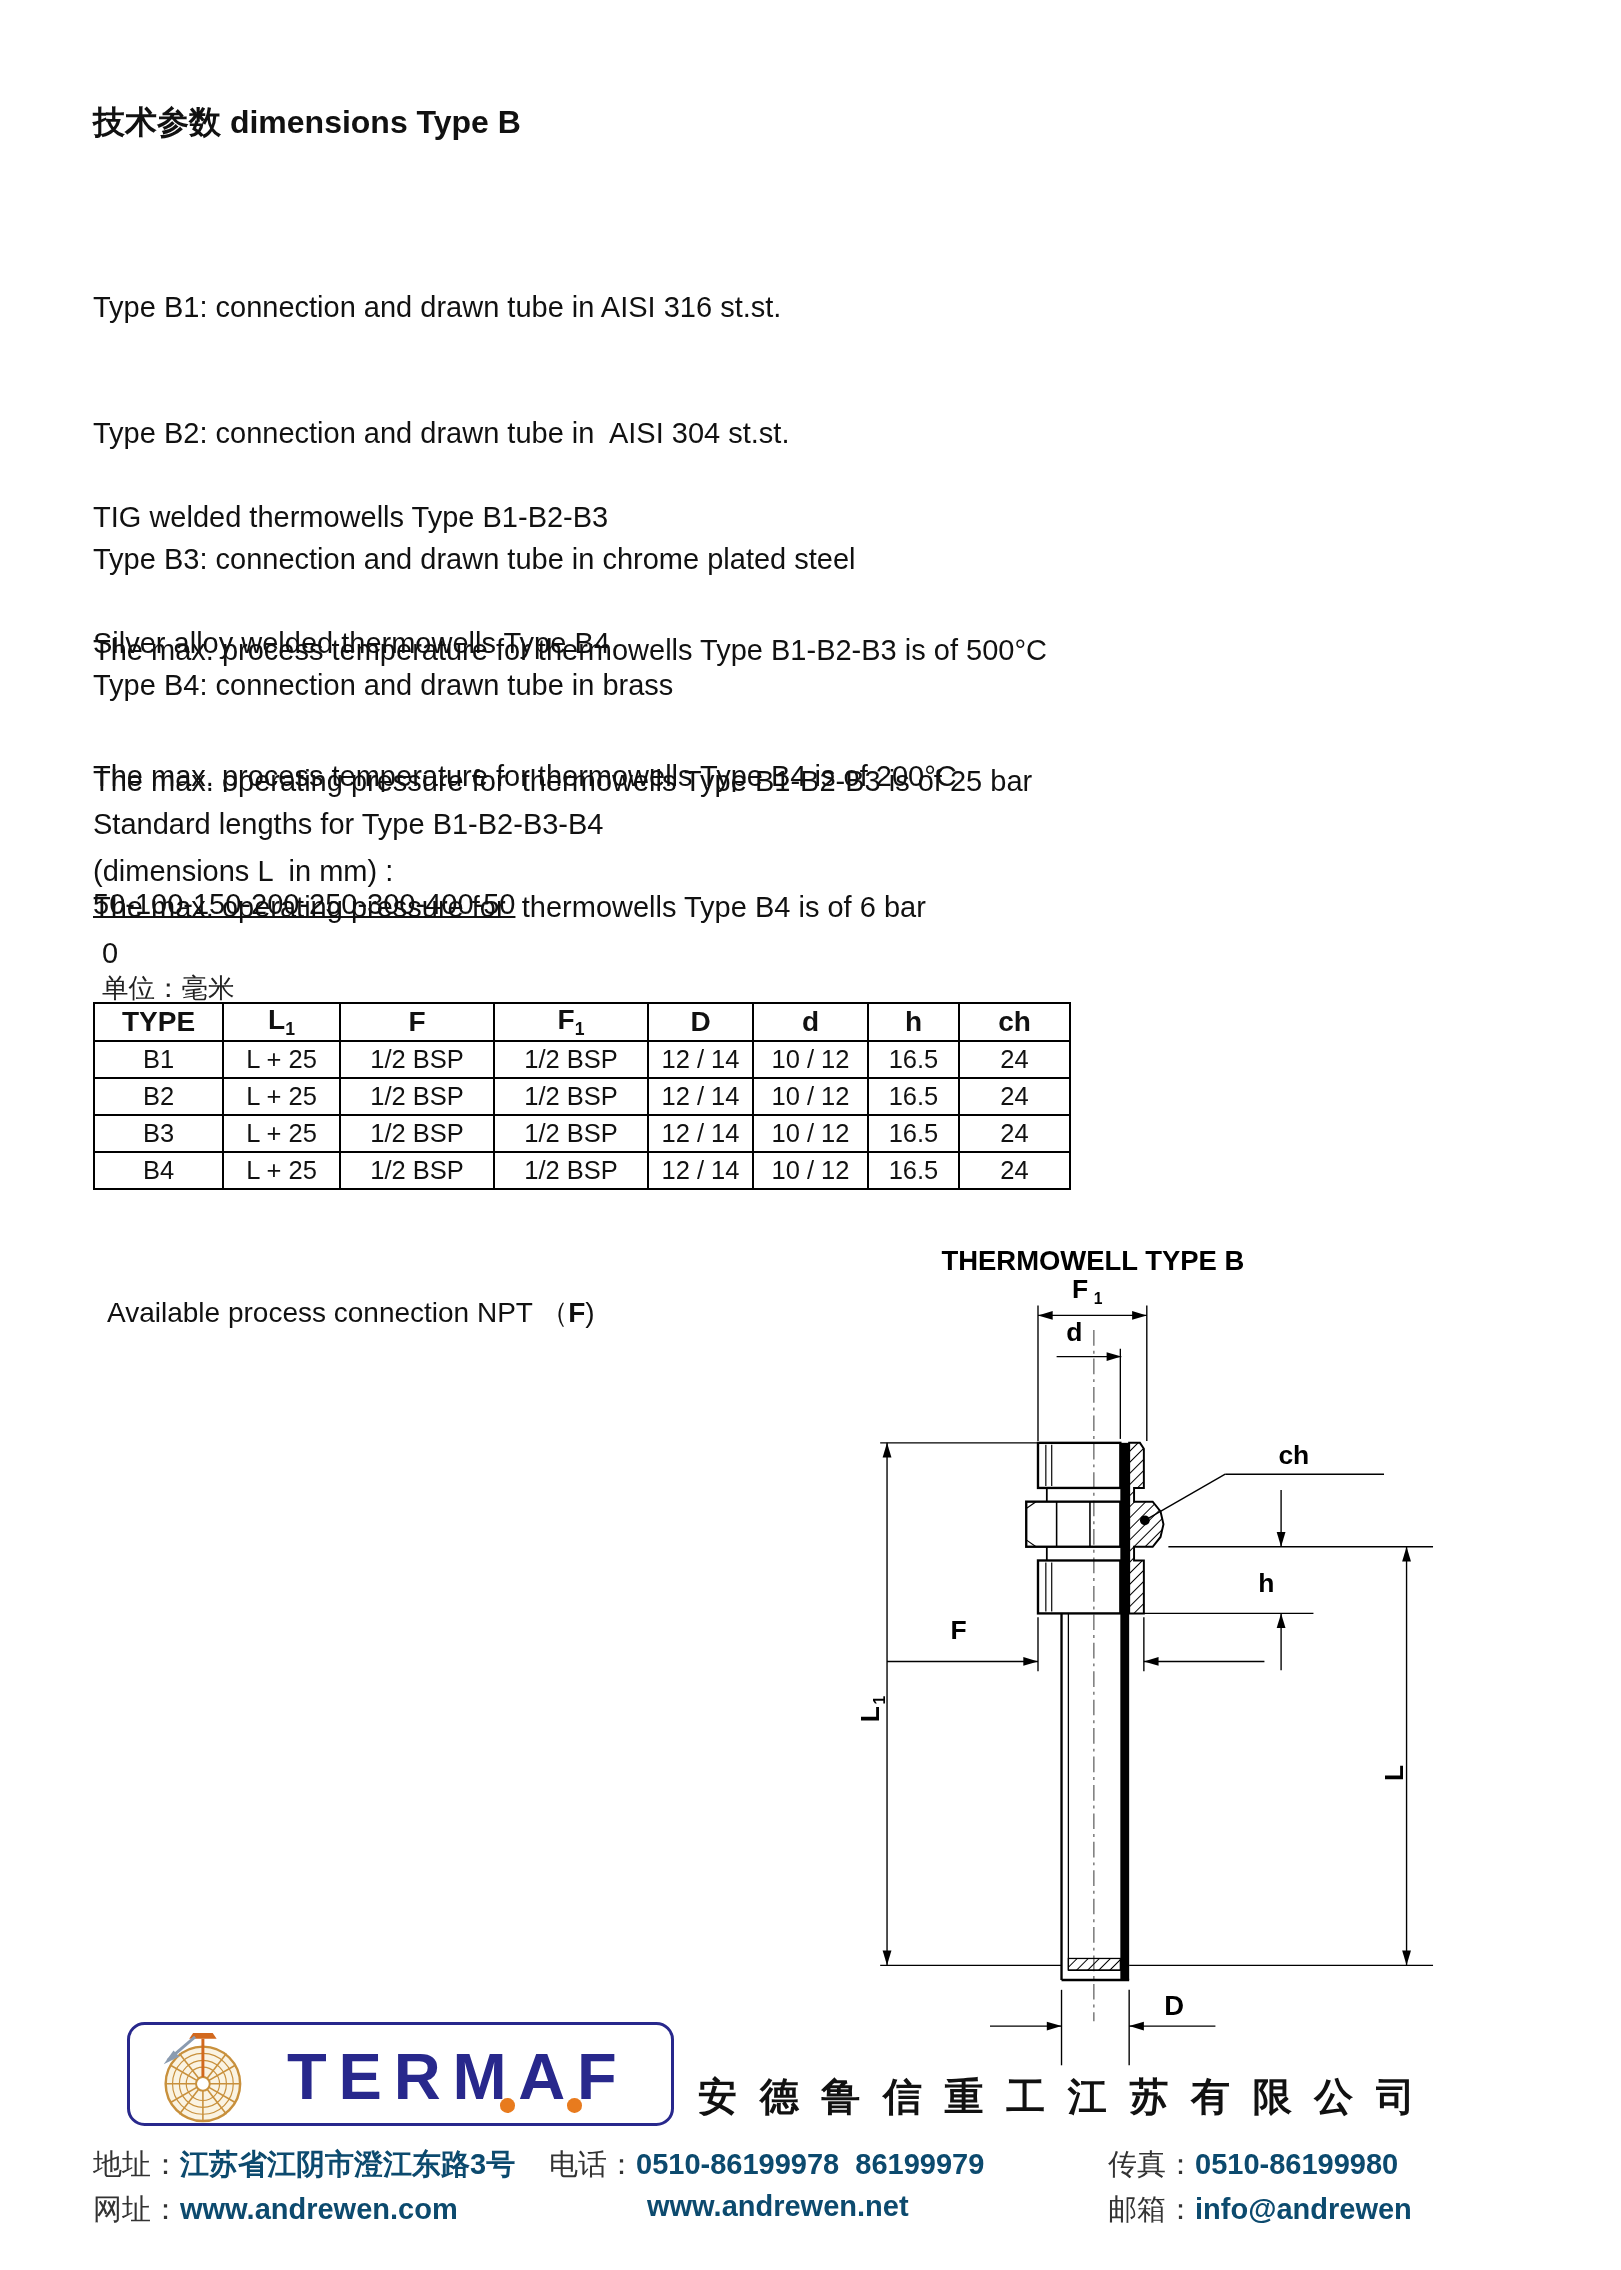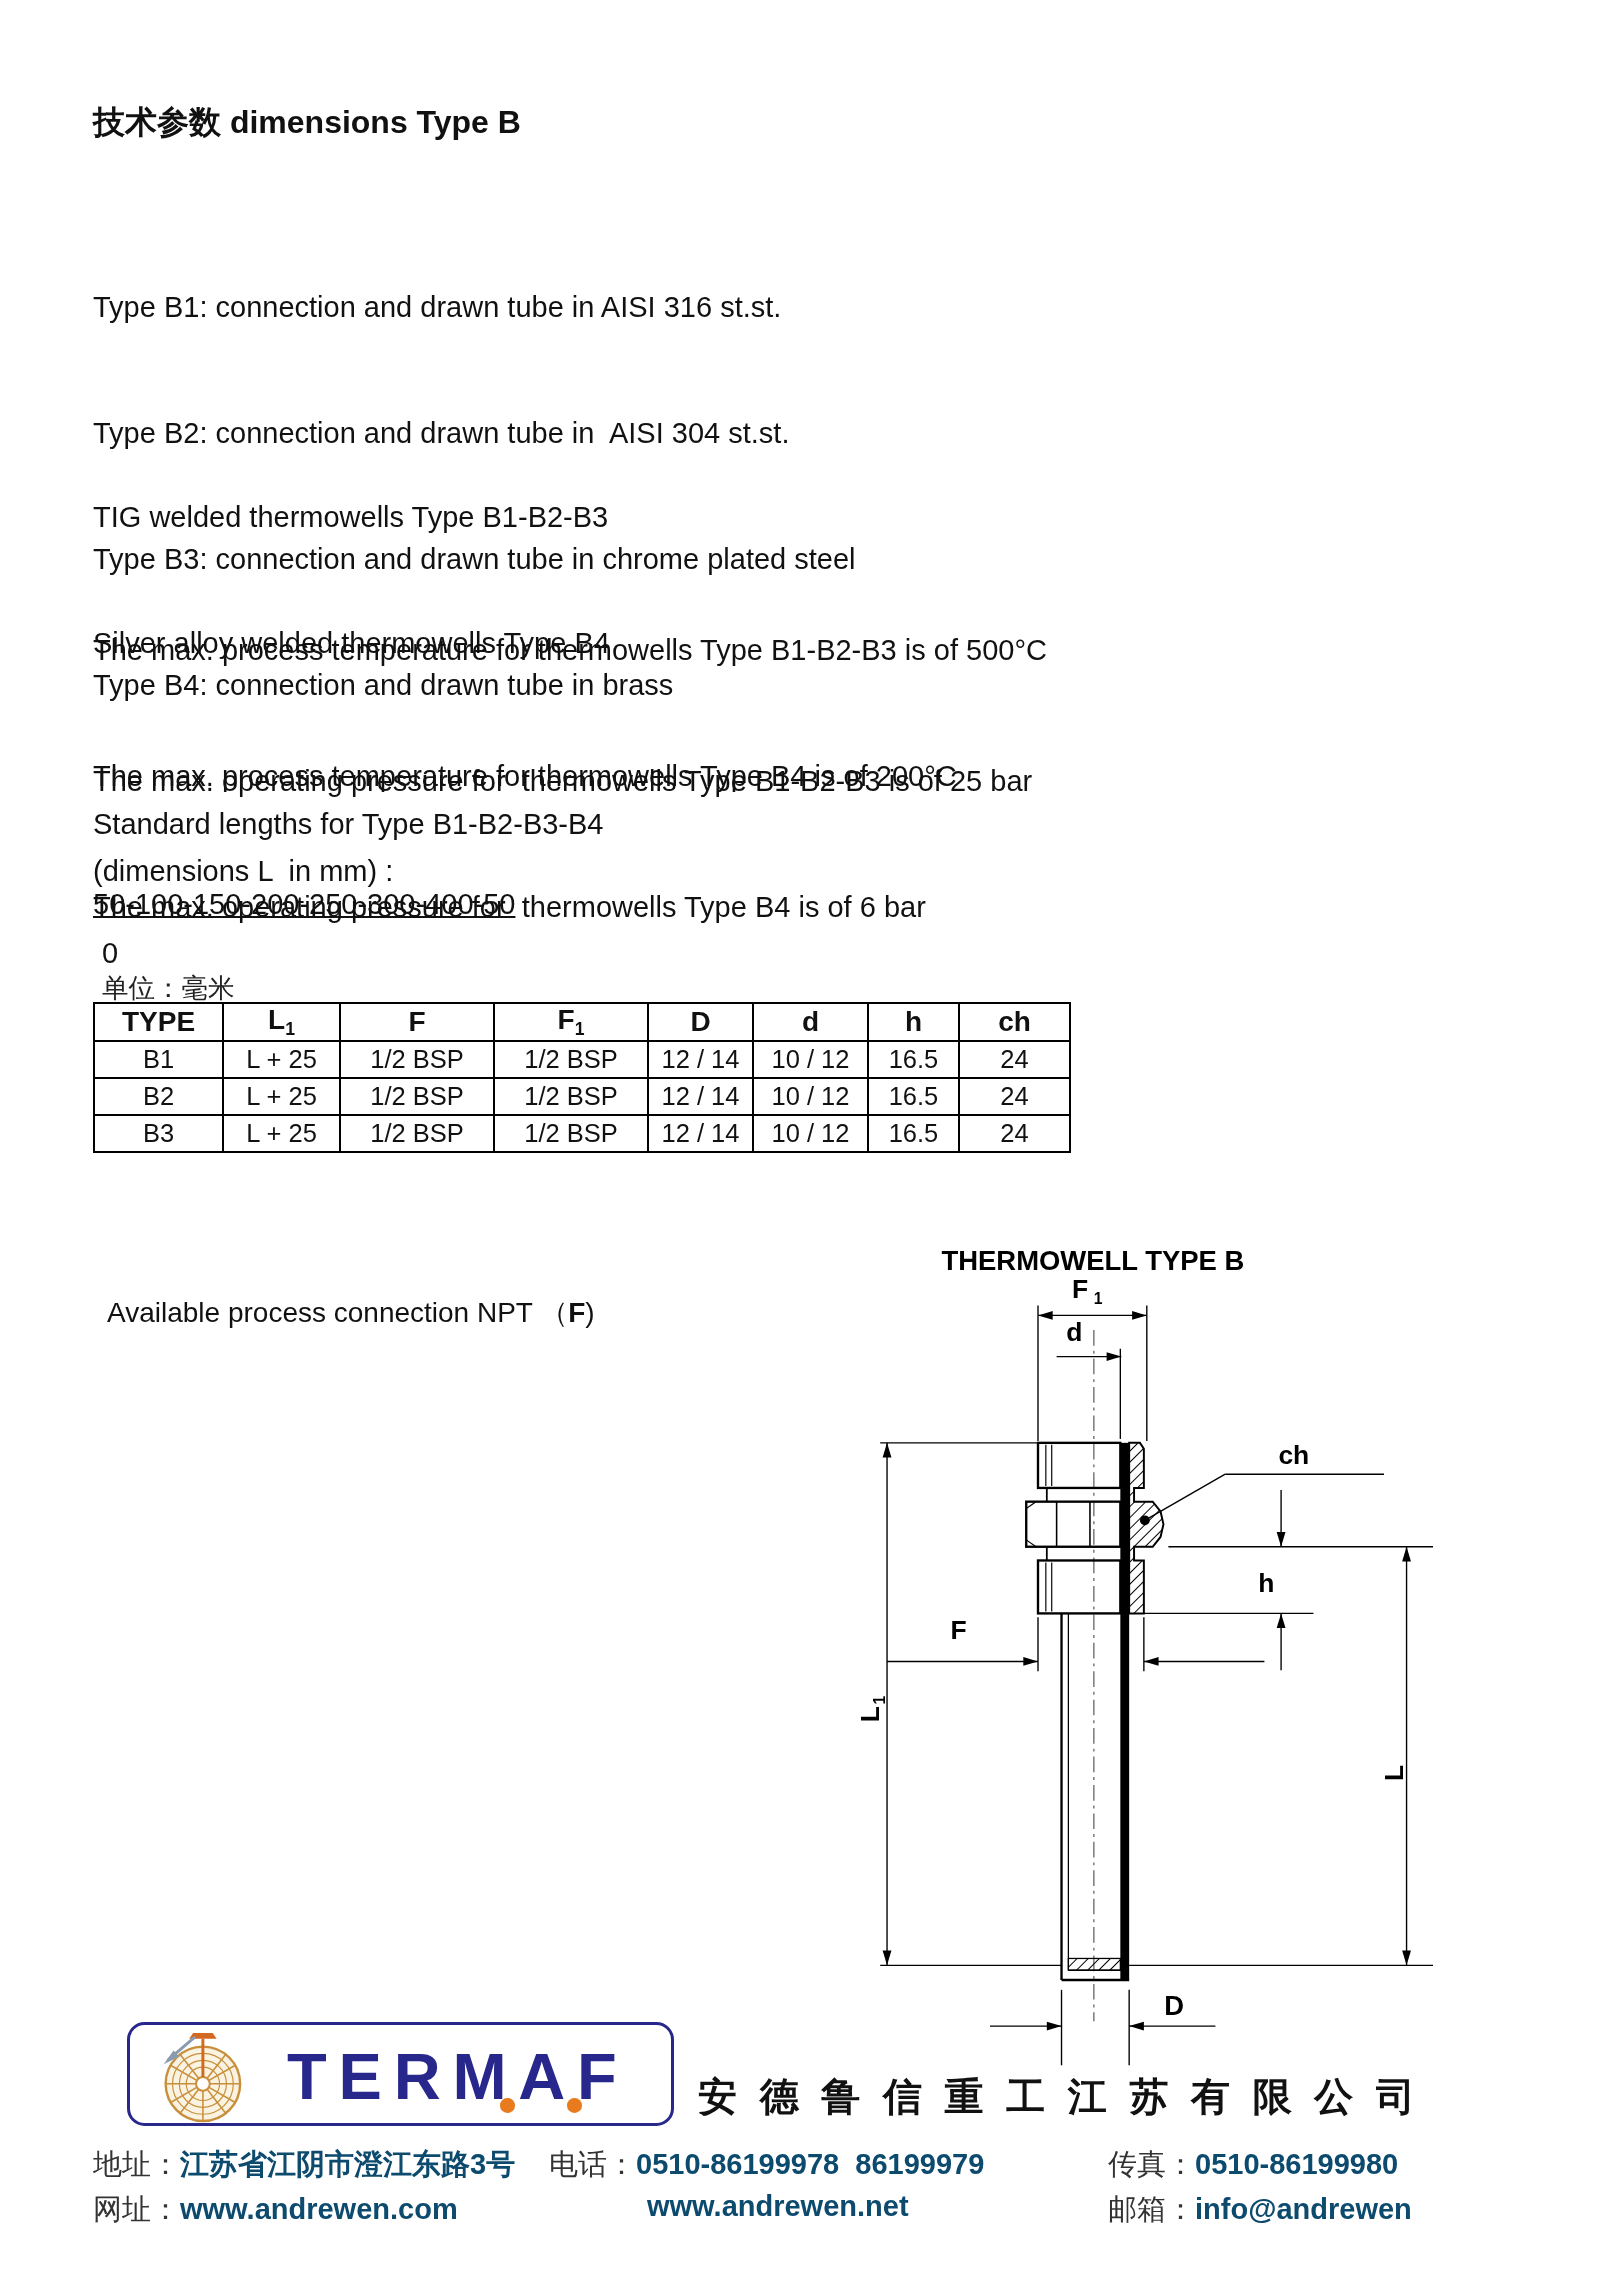--- a/index.html
+++ b/index.html
@@ -117,20 +117,30 @@
       <td>L + 25</td>
       <td>1/2 BSP</td>
       <td>1/2 BSP</td>
       <td>12 / 14</td>
       <td>10 / 12</td>
       <td>16.5</td>
       <td>24</td>
     </tr>
     <tr>
       <td>B3</td>
+      <td>L + 25</td>
+      <td>1/2 BSP</td>
+      <td>1/2 BSP</td>
+      <td>12 / 14</td>
+      <td>10 / 12</td>
+      <td>16.5</td>
+      <td>24</td>
+    </tr>
+    <tr>
+      <td>B4</td>
       <td>L + 25</td>
       <td>1/2 BSP</td>
       <td>1/2 BSP</td>
       <td>12 / 14</td>
       <td>10 / 12</td>
       <td>16.5</td>
       <td>24</td>
     </tr>
   </tbody>
 </table>

